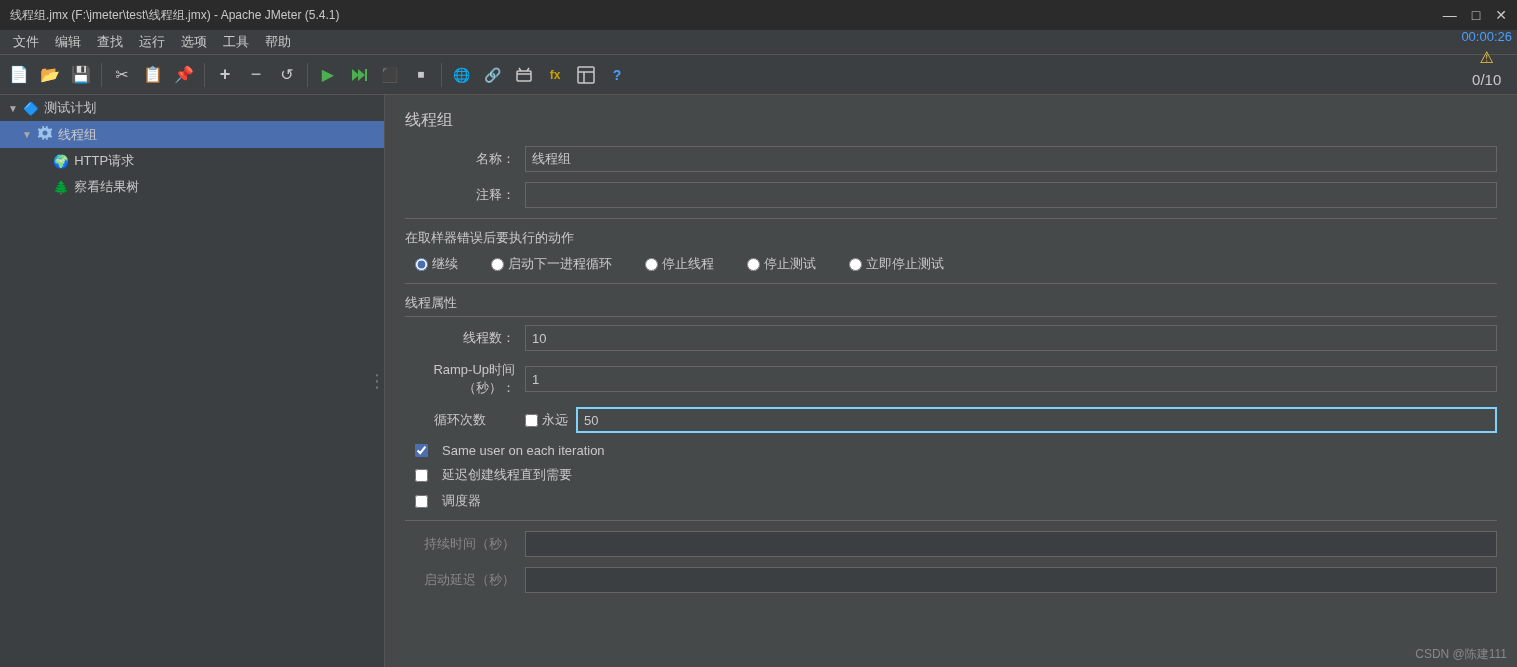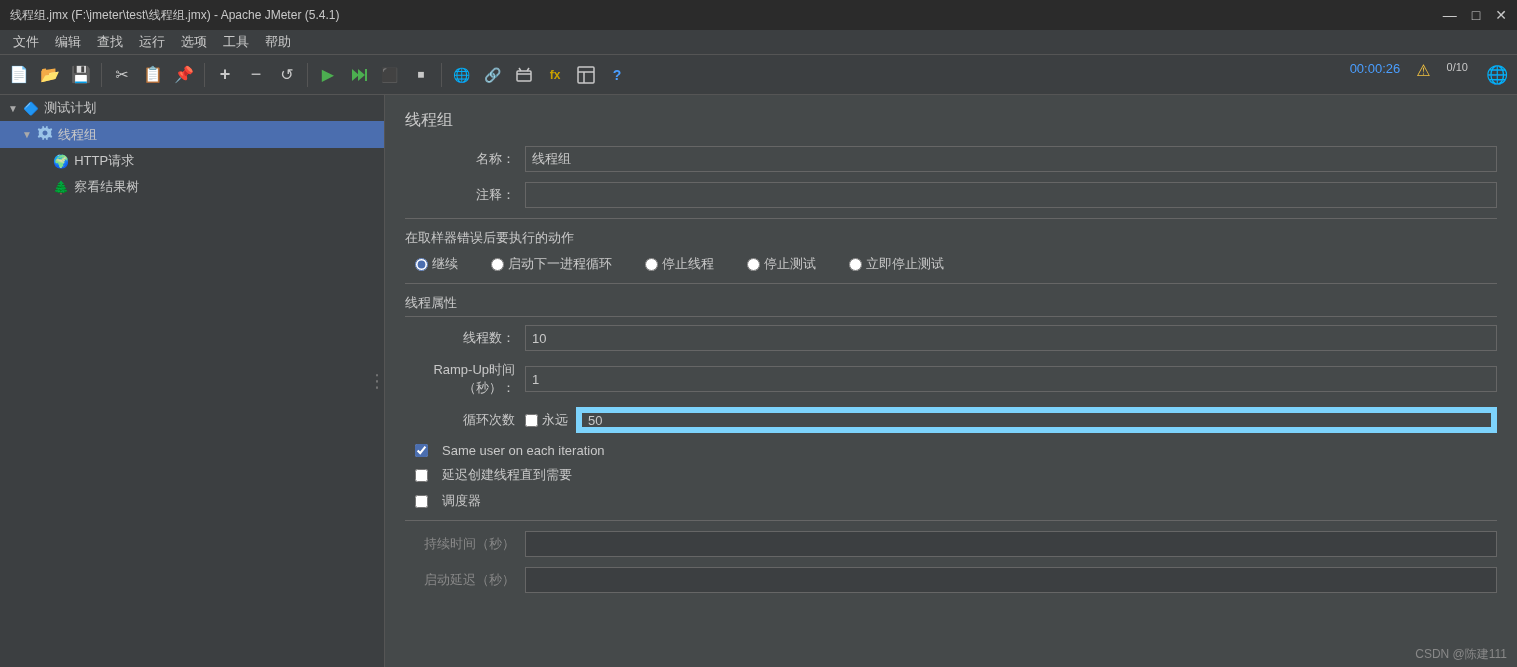--- a/index.html
+++ b/index.html
@@ -76,35 +76,37 @@
     }
     .toolbar-separator {
       width: 1px;
       height: 24px;
       background: #555;
       margin: 0 3px;
     }
     .toolbar-right {
       margin-left: auto;
       display: flex;
-      gap: 16px;
-      color: #c8c8c8;
-      font-size: 13px;
+      align-items: center;
+      gap: 4px;
+      color: #c8c8c8;
+      font-size: 13px;
+      flex-direction: column;
     }
     .timer-display {
       color: #4a9eff;
       font-size: 13px;
     }
     .warning-icon {
       color: #f0c040;
       font-size: 16px;
     }
     .counter-display {
       color: #c8c8c8;
-      font-size: 11px;
+      font-size: 15px;
     }
 
     
     .main-layout {
       display: flex;
       height: calc(667px - 30px - 25px - 40px);
     }
 
     
     .sidebar {
@@ -258,37 +260,37 @@
     }
 
     
     .loop-row {
       display: flex;
       align-items: center;
       margin-bottom: 10px;
     }
     .loop-label {
       width: 120px;
-      text-align: right;
+      text-align: center;
       padding-right: 10px;
       color: #c8c8c8;
       font-size: 13px;
       flex-shrink: 0;
     }
     .loop-forever {
       display: flex;
       align-items: center;
       gap: 4px;
       margin-right: 8px;
     }
     .loop-input {
       flex: 1;
       height: 26px;
       background: #45494a;
-      border: 6px solid #7dd3fc;
+      border: 2px solid #7dd3fc;
       color: #c8c8c8;
       padding: 2px 6px;
       font-size: 13px;
       font-family: inherit;
       outline: none;
     }
 
     
     .status-bar {
       position: absolute;

